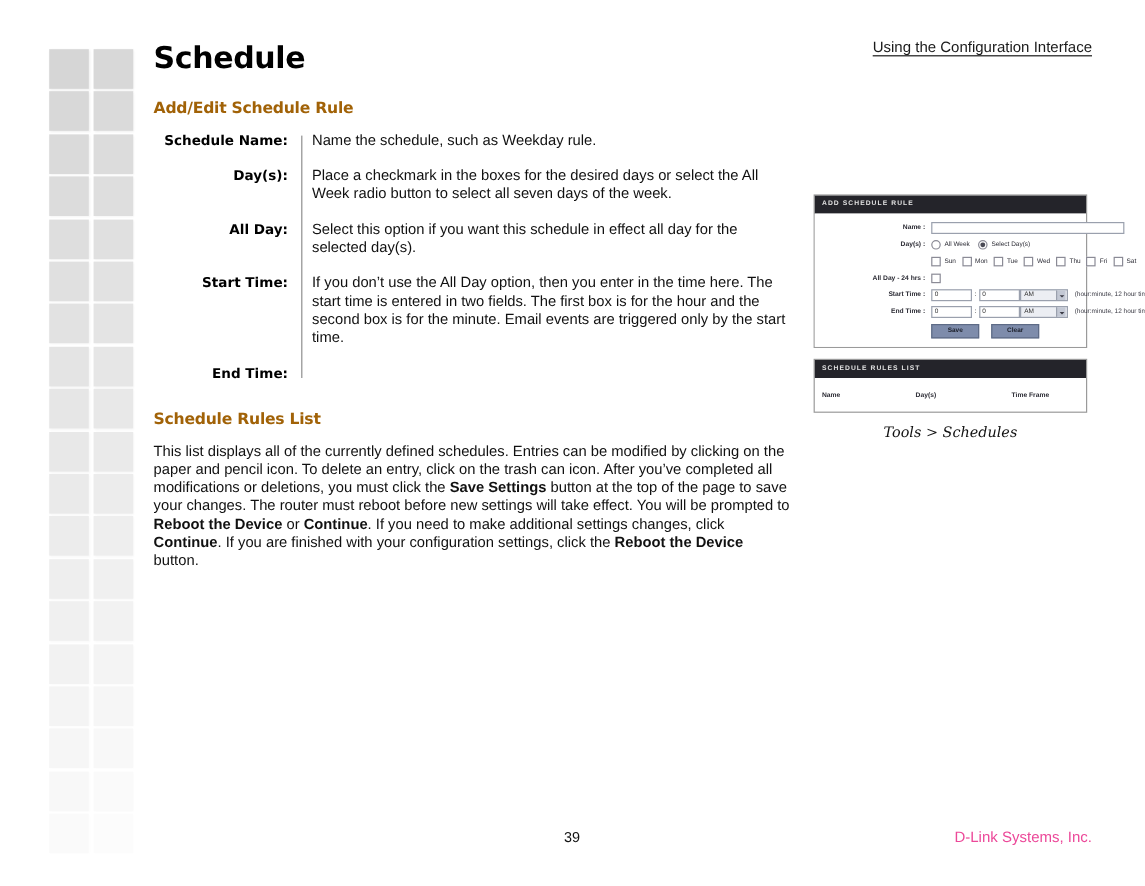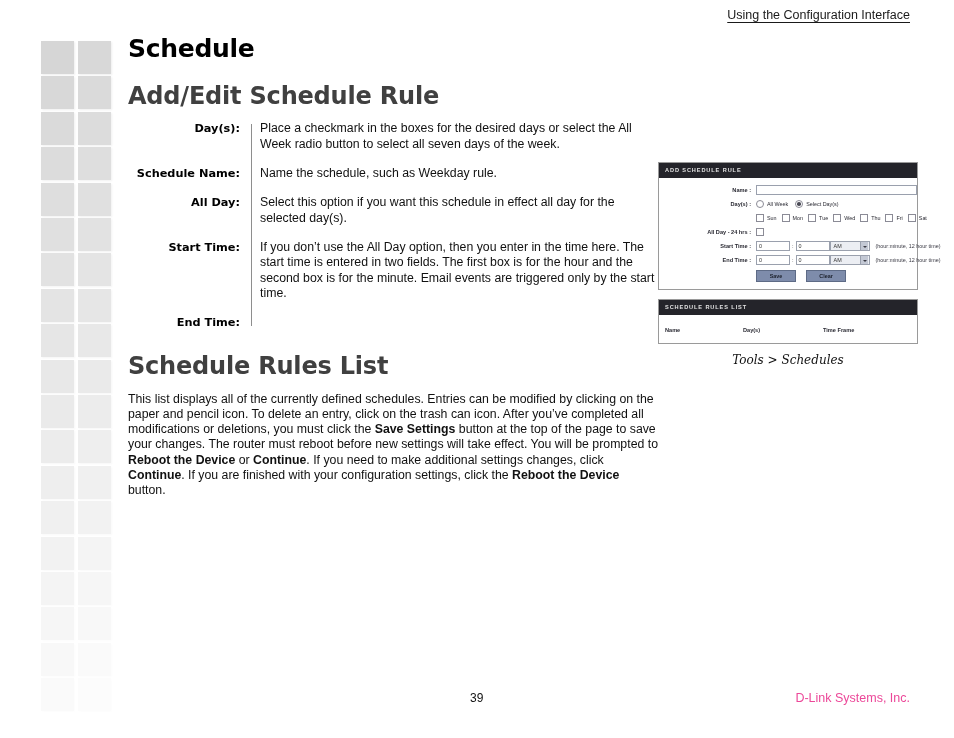--- a/index.html
+++ b/index.html
@@ -29,21 +29,21 @@
     width: 33px;
     height: 33px;
     background: #d6d6d6;
     box-shadow: 1px 1px 2px rgba(0,0,0,0.06);
   }
 
   
   #page-header {
     position: absolute;
     right: 44px;
-    top: 8px;
+    top: 32px;
     font-size: 12.5px;
     color: #1a1a1a;
     text-decoration: underline;
     text-underline-offset: 3px;
     white-space: nowrap;
   }
 
   
   #content {
     position: absolute;
@@ -56,25 +56,25 @@
     font-weight: bold;
     font-size: 25px;
     letter-spacing: -0.3px;
     margin: 0 0 13px 0;
     line-height: 1.05;
     color: #000;
   }
   h2.sub-title {
     font-family: "DejaVu Sans", sans-serif;
     font-weight: bold;
-    font-size: 24px;
+    font-size: 13px;
     letter-spacing: -0.2px;
     margin: 22px 0 12px 0;
     line-height: 1.05;
-    color: #404040;
+    color: #a16207;
   }
   p.body-text {
     font-size: 12.3px;
     line-height: 15.3px;
     margin: 0;
     text-align: left;
     color: #111;
   }
   p.body-text b { font-weight: bold; }
 
@@ -111,23 +111,23 @@
     flex: 1;
     padding-left: 20px;
     font-size: 12.3px;
     line-height: 15.3px;
     color: #111;
   }
 
   
   #ui-col {
     position: absolute;
-    left: 658px;
+    left: 678px;
     top: 162px;
-    width: 260px;
+    width: 228px;
   }
   .ui-panel {
     border: 1px solid #9a9a9a;
     background: #ffffff;
   }
   .ui-panel-head {
     background: #24242a;
     color: #e2e2e2;
     font-size: 5.6px;
     font-weight: bold;
@@ -351,27 +351,27 @@
 
   <h1 class="sec-title">Schedule</h1>
 
 
   <h2 class="sub-title">Add/Edit Schedule Rule</h2>
 
   <div id="deflist">
     <div id="deflist-divider"></div>
 
     <div class="def-row">
+      <div class="def-label">Schedule Name:</div>
+      <div class="def-desc">Name the schedule, such as Weekday rule.</div>
+    </div>
+
+    <div class="def-row">
       <div class="def-label">Day(s):</div>
       <div class="def-desc">Place a checkmark in the boxes for the desired days or select the All Week radio button to select all seven days of the week.</div>
-    </div>
-
-    <div class="def-row">
-      <div class="def-label">Schedule Name:</div>
-      <div class="def-desc">Name the schedule, such as Weekday rule.</div>
     </div>
 
     <div class="def-row">
       <div class="def-label">All Day:</div>
       <div class="def-desc">Select this option if you want this schedule in effect all day for the selected day(s).</div>
     </div>
 
     <div class="def-row">
       <div class="def-label">Start Time:</div>
       <div class="def-desc">If you don’t use the All Day option, then you enter in the time here. The start time is entered in two fields. The first box is for the hour and the second box is for the minute. Email events are triggered only by the start time.</div>

